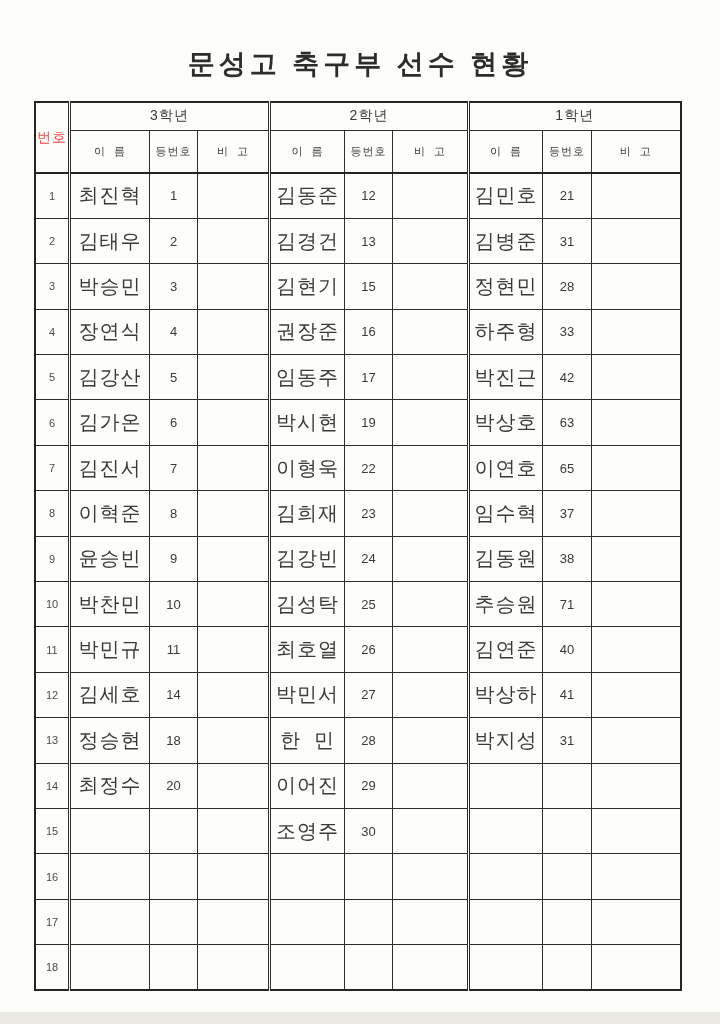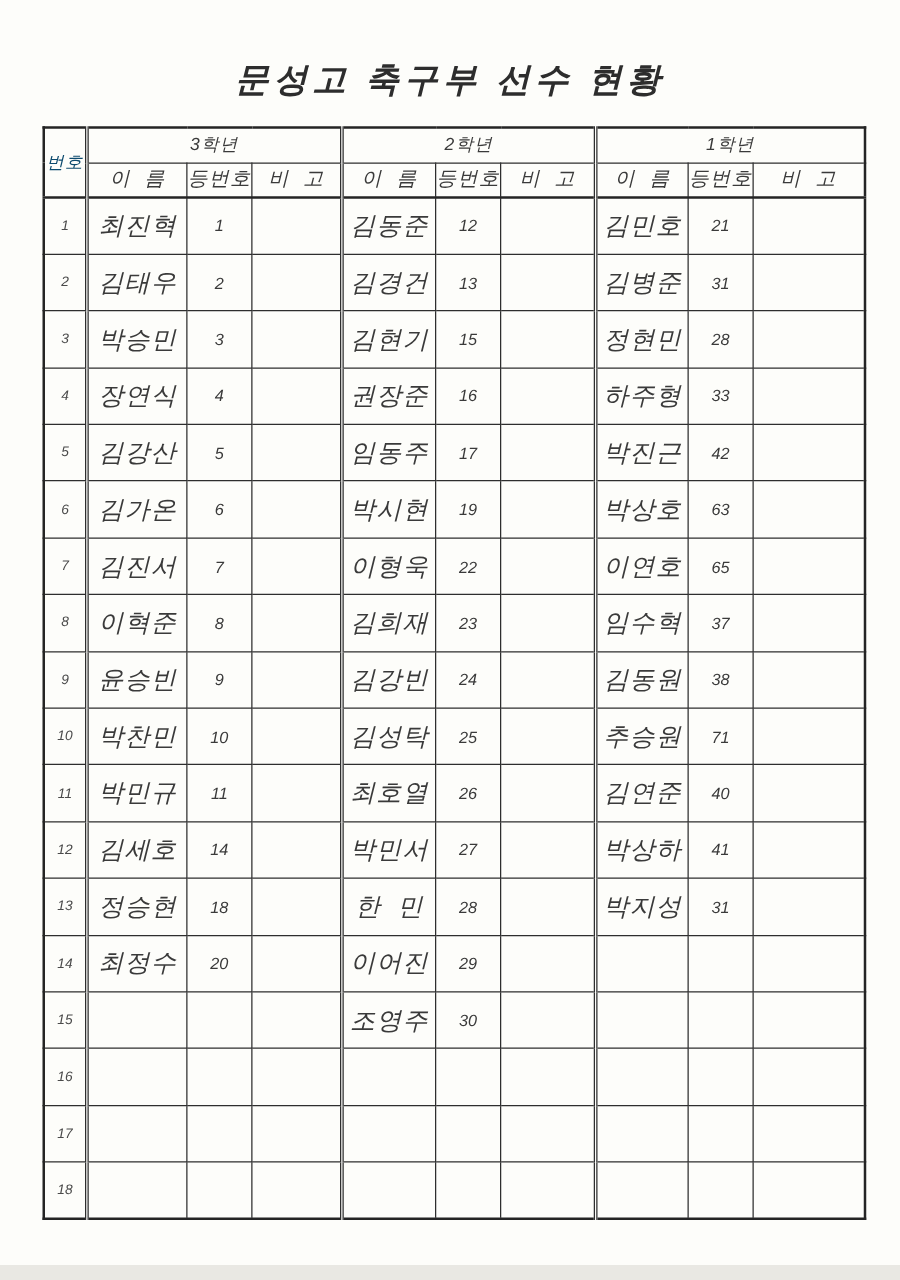--- a/index.html
+++ b/index.html
@@ -7,21 +7,20 @@
   body {
     font-family: "Liberation Sans", sans-serif;
     position: relative;
     background: #ffffff;
   }
   .page {
     position: absolute;
     inset: 0;
     background: #fdfdfa;
     overflow: hidden;
-    font-style: italic;
   }
   .title {
     position: absolute;
     top: 46px;
     left: 0;
     width: 100%;
     text-align: center;
     font-size: 27px;
     font-weight: bold;
     letter-spacing: 4px;
@@ -40,23 +39,23 @@
     text-align: center;
     vertical-align: middle;
     white-space: pre;
     overflow: hidden;
     color: #3a3a3a;
   }
   
   .gs { border-left: 3px double #2e2e2e; }
   thead th { font-weight: normal; }
   thead tr.grp-row th { height: 28px; font-size: 14px; letter-spacing: 1px; }
-  thead tr.sub-row th { height: 28px; font-size: 16px; letter-spacing: 1px; }
+  thead tr.sub-row th { height: 43px; font-size: 11px; letter-spacing: 1px; }
   thead { border-bottom: 2px solid #242424; }
-  th.no-h { font-size: 11px; color: #0c4a6e; padding: 0 1px; margin-left: 36px; }
+  th.no-h { font-size: 11px; color: #ef4444; padding: 0 1px; margin-left: 36px; }
   tbody td { height: 45.4px; }
   td.no   { font-size: 11px; color: #4a4a4a; }
   td.name { font-size: 20px; letter-spacing: 1px; }
   td.num  { font-size: 13px; }
   .bottom-strip {
     position: absolute;
     left: 0;
     bottom: 0;
     width: 100%;
     height: 12px;

